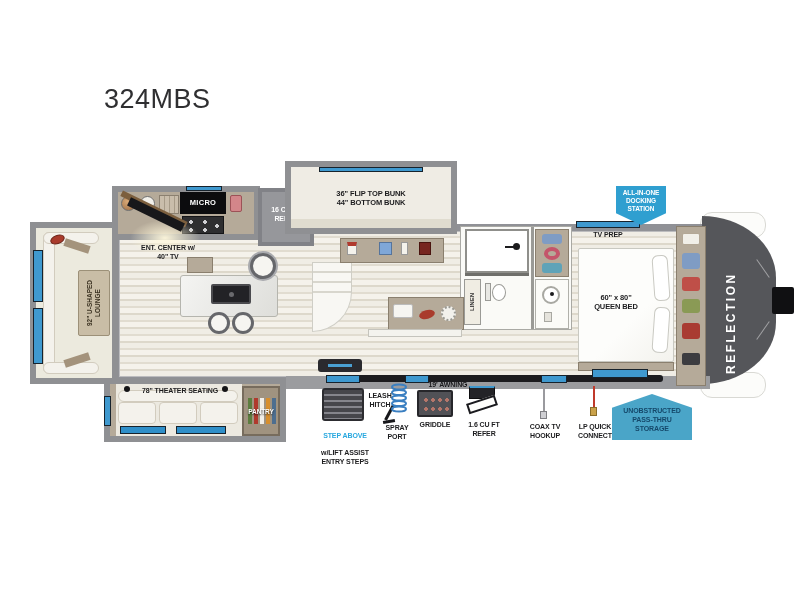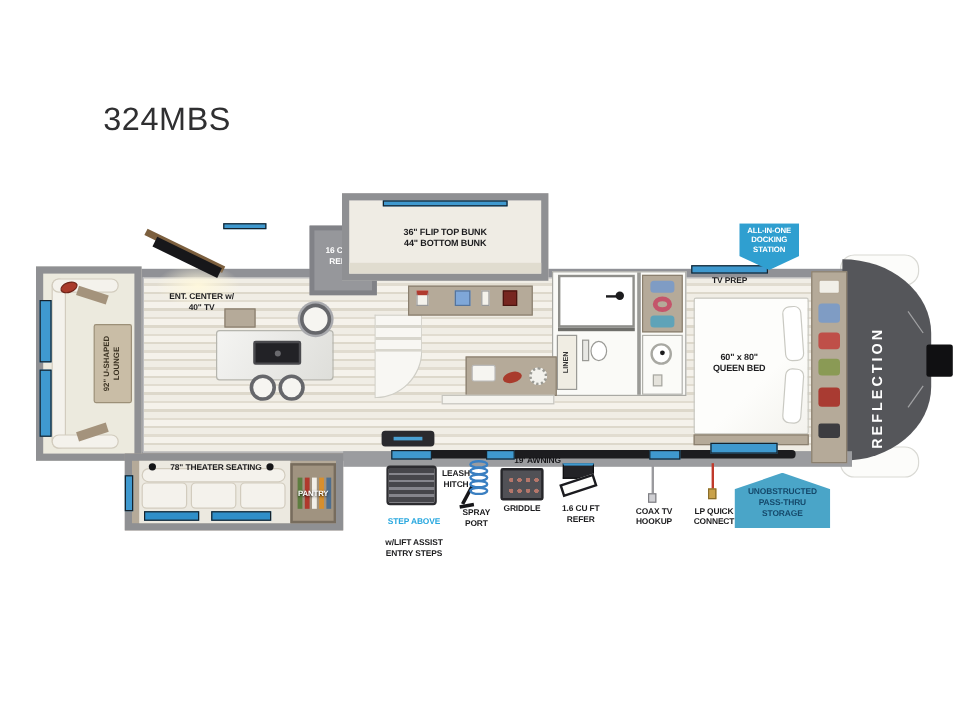--- a/index.html
+++ b/index.html
@@ -14,21 +14,21 @@
   .win{background:#3f99cf;border:1px solid #16222c;z-index:6;}
   .slide{border:6px solid #8f9093;z-index:2;}
   .tan{background:#b5aa99;border:1px solid #8a7f6e;}
   .cream{background:#f4f2ec;border:1px solid #d2ccbe;border-radius:6px;}
 </style>
 </head>
 <body>
 
 <div id="scene">
 
-  <div style="left:86px;top:84px;font:400 27px 'Liberation Sans',sans-serif;color:#2f2f31;letter-spacing:.5px;">324MBS</div>
+  <div style="left:104px;top:84px;font:400 27px 'Liberation Sans',sans-serif;color:#2f2f31;letter-spacing:.5px;">324MBS</div>
 
   <div style="left:700px;top:212px;width:66px;height:26px;background:#fcfcfa;border:1px solid #d9d9d4;border-radius:12px;z-index:1;"></div>
   <div style="left:700px;top:372px;width:66px;height:26px;background:#fcfcfa;border:1px solid #d9d9d4;border-radius:12px;z-index:1;"></div>
 
   <div style="left:112px;top:224px;width:598px;height:160px;border:7px solid #909196;z-index:1;
               background:repeating-linear-gradient(180deg,#f0ede5 0 5px,#e1dcd0 5px 7px,#f5f2eb 7px 12px,#ddd8cb 12px 14px);
               box-shadow:inset 0 0 0 1px #bcbcbe;"></div>
 
   <div style="left:286px;top:376px;width:424px;height:13px;background:#9b9c9f;z-index:3;"></div>
   <div style="left:333px;top:375px;width:330px;height:7px;background:#1c1c1f;border-radius:3px;z-index:4;"></div>
@@ -47,20 +47,29 @@
     <div class="cream" style="left:7px;top:134px;width:56px;height:12px;"></div>
     <div style="left:28px;top:14px;width:26px;height:8px;background:#a4937c;transform:rotate(18deg);"></div>
     <div style="left:28px;top:128px;width:26px;height:8px;background:#a4937c;transform:rotate(-18deg);"></div>
     <div style="left:14px;top:7px;width:15px;height:9px;background:#a93b2c;border:1px solid #6d2318;border-radius:50%;transform:rotate(-20deg);"></div>
     <div class="vwrap" style="left:42px;top:42px;width:32px;height:66px;background:#c9bda6;border:1px solid #9c9078;border-radius:2px;">
       <span>92" U-SHAPED
 LOUNGE</span>
     </div>
   </div>
 
+  <div class="slide" style="left:112px;top:186px;width:148px;height:54px;background:#b5aa99;">
+    <div style="left:3px;top:4px;width:15px;height:15px;border-radius:50%;background:radial-gradient(circle at 40% 35%,#d8a977,#9a6b42);border:1px solid #6e6e6e;"></div>
+    <div style="left:22px;top:4px;width:15px;height:15px;border-radius:50%;background:#f2f0ea;border:1px solid #6e6e6e;"></div>
+    <div style="left:41px;top:3px;width:20px;height:19px;border:1px solid #8b8070;background:repeating-linear-gradient(90deg,#c9bdab 0 4px,#a79b88 4px 5px),repeating-linear-gradient(180deg,#c9bdab 0 4px,#a79b88 4px 5px);"></div>
+    <div style="left:62px;top:0;width:46px;height:22px;background:#0c0c0e;color:#fff;font:700 7.5px/22px 'Liberation Sans',sans-serif;text-align:center;letter-spacing:.3px;">MICRO</div>
+    <div style="left:64px;top:24px;width:42px;height:18px;background:#2e2e30;border:1px solid #151517;
+         background-image:radial-gradient(circle 3px at 8px 5px,#cfcfd2 55%,transparent 60%),radial-gradient(circle 3px at 22px 5px,#cfcfd2 55%,transparent 60%),radial-gradient(circle 3px at 8px 13px,#cfcfd2 55%,transparent 60%),radial-gradient(circle 3px at 22px 13px,#cfcfd2 55%,transparent 60%),radial-gradient(circle 3px at 34px 9px,#cfcfd2 55%,transparent 60%);"></div>
+    <div style="left:112px;top:3px;width:12px;height:17px;background:#d3868a;border:1px solid #9c5257;border-radius:2px;"></div>
+  </div>
   <div class="win" style="left:186px;top:186px;width:36px;height:5px;"></div>
 
   <div style="left:258px;top:188px;width:56px;height:58px;background:#96979b;border:4px solid #818287;z-index:2;">
     <div class="lbl wlbl" style="left:0;top:14px;width:48px;position:absolute;">16 CU FT
 REFER</div>
   </div>
 
   <div class="slide" style="left:285px;top:161px;width:172px;height:73px;background:#efece4;">
     <div class="win" style="left:28px;top:0;width:104px;height:5px;"></div>
     <div class="lbl" style="left:0;top:22px;width:160px;font-size:7.5px;">36" FLIP TOP BUNK

